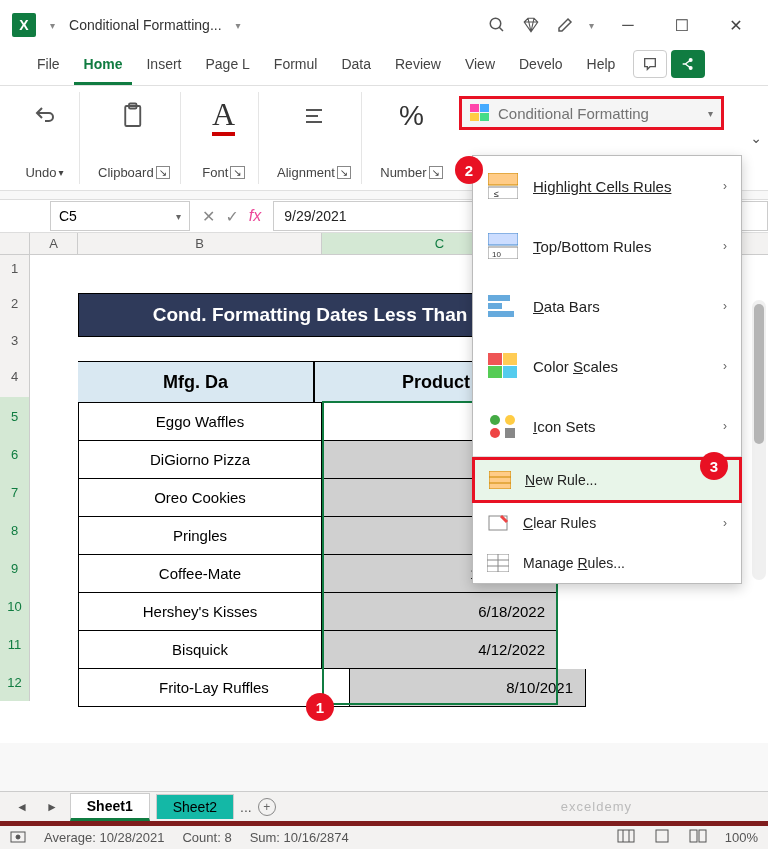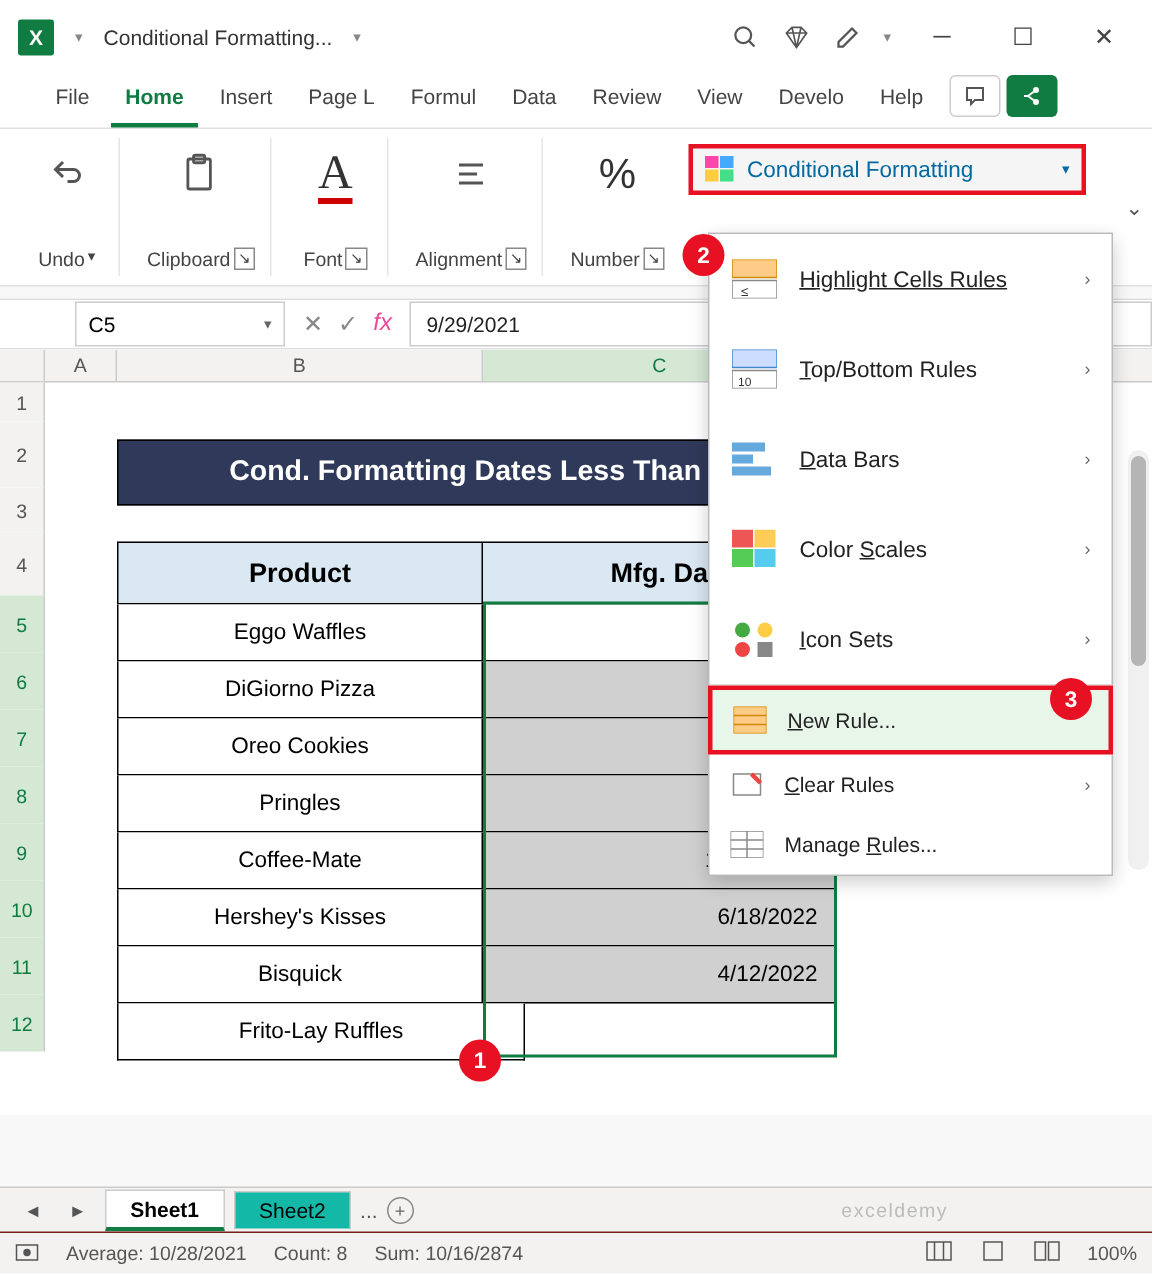--- a/index.html
+++ b/index.html
@@ -11,22 +11,22 @@
   .titlebar .spacer { flex: 1; }
   .win-btn { width: 40px; height: 40px; display: flex; align-items: center; justify-content: center; color: #444; font-size: 16px; }
   .tabs { height: 36px; background: #fff; display: flex; gap: 4px; padding: 0 27px; border-bottom: 1px solid #e0e0e0; }
   .tab { padding: 6px 10px; font-size: 14px; color: #444; cursor: pointer; }
   .tab.active { border-bottom: 3px solid #107c41; color: #107c41; font-weight: 600; }
   .comment-btn, .share-btn { width: 34px; height: 28px; display: flex; align-items: center; justify-content: center; border: 1px solid #ccc; border-radius: 4px; }
   .share-btn { background: #107c41; color: #fff; border: none; }
   .ribbon { height: 105px; background: #fff; display: flex; align-items: stretch; padding: 6px 10px; border-bottom: 1px solid #e0e0e0; gap: 8px; position: relative; }
   .ribbon-group { display: flex; flex-direction: column; align-items: center; justify-content: space-between; padding: 4px 10px; border-right: 1px solid #e5e5e5; min-width: 70px; }
   .ribbon-group .rg-icon { height: 40px; display: flex; align-items: center; justify-content: center; font-size: 28px; color: #555; }
-  .ribbon-group .rg-label { font-size: 13px; color: #444; display: flex; gap: 2px; }
-  .cond-fmt-btn { position: absolute; top: 10px; left: 459px; width: 265px; height: 34px; border: 3px solid #e81123; display: flex; align-items: center; padding: 0 8px; gap: 8px; font-size: 15px; color: #0369a1; background: #f5f5f5; }
+  .ribbon-group .rg-label { font-size: 13px; color: #444; display: flex; align-items: center; gap: 2px; }
+  .cond-fmt-btn { position: absolute; top: 10px; left: 459px; width: 265px; height: 34px; border: 3px solid #e81123; display: flex; align-items: center; padding: 0 8px; gap: 8px; font-size: 15px; color: #737373; background: #f5f5f5; }
   .cf-icon-small { width: 20px; height: 18px; display: inline-block; }
   .dropdown { position: absolute; top: 155px; left: 472px; width: 270px; background: #fff; border: 1px solid #bbb; box-shadow: 0 4px 12px rgba(0,0,0,0.2); z-index: 50; }
   .dropdown-item { display: flex; align-items: center; padding: 16px 14px; gap: 14px; font-size: 15px; color: #222; cursor: pointer; position: relative; }
   .dropdown-item.small { padding: 10px 14px; font-size: 14px; }
   .dropdown-item .chev { margin-left: auto; color: #666; font-size: 12px; }
   .dropdown-item.highlighted { background: #e8f5e9; border: 3px solid #e81123; margin: 0 -1px; }
   .dropdown-sep { height: 1px; background: #ddd; margin: 0; }
   .dd-icon { width: 32px; height: 28px; display: flex; align-items: center; justify-content: center; flex-shrink: 0; }
   .namebar { height: 34px; background: #fff; border-top: 1px solid #ddd; border-bottom: 1px solid #ddd; display: flex; align-items: center; margin-top: 8px; padding-left: 44px; }
   .namebox { width: 140px; height: 30px; border: 1px solid #ccc; margin-left: 6px; padding: 0 8px; font-size: 14px; display: flex; align-items: center; }
@@ -48,21 +48,21 @@
   .dcell { border: 1px solid #000; border-top: none; font-size: 15px; display: flex; align-items: center; justify-content: center; background: #fff; }
   .dcell.selected { background: #d0d0d0; }
   .dcell.active { background: #fff; }
   .sel-outline { position: absolute; border: 2px solid #107c41; pointer-events: none; }
   .callout { position: absolute; width: 28px; height: 28px; border-radius: 50%; background: #e81123; color: #fff; display: flex; align-items: center; justify-content: center; font-weight: bold; font-size: 15px; z-index: 100; }
   .sheet-tabs { position: absolute; bottom: 28px; left: 0; right: 0; height: 30px; background: #f3f2f1; display: flex; align-items: center; padding: 0 10px; gap: 6px; border-top: 1px solid #ccc; }
   .st-nav { color: #555; font-size: 12px; padding: 0 6px; }
   .sheet-tab { padding: 4px 16px; font-size: 14px; background: #14b8a6; border: 1px solid #ccc; border-bottom: none; }
   .sheet-tab.active { background: #fff; border-bottom: 3px solid #107c41; font-weight: 600; }
   .add-sheet { width: 18px; height: 18px; border: 1px solid #888; border-radius: 50%; display: flex; align-items: center; justify-content: center; font-size: 12px; color: #666; }
-  .statusbar { position: absolute; bottom: 0; left: 0; right: 0; height: 28px; background: #f3f2f1; display: flex; align-items: center; padding: 0 10px; font-size: 13px; color: #555; gap: 18px; border-top: 1px solid #7f1d1d; }
+  .statusbar { position: absolute; bottom: 0; left: 0; right: 0; height: 28px; background: #f3f2f1; display: flex; align-items: center; padding: 0 10px; font-size: 13px; color: #555; gap: 18px; border-top: 5px solid #7f1d1d; }
   .statusbar .spacer { flex: 1; }
   .scroll-track { position: absolute; right: 2px; top: 300px; width: 14px; height: 280px; background: #f0f0f0; border-radius: 7px; }
   .scroll-thumb { width: 10px; height: 140px; background: #b5b5b5; border-radius: 5px; margin: 4px auto 0; }
   .underline { text-decoration: underline; }
   .ribbon-chev { position: absolute; right: 6px; top: 44px; color: #555; font-size: 14px; }
 </style>
 </head>
 <body>
 
 <div class="titlebar">
@@ -244,22 +244,22 @@
         <div class="row-header sel">11</div>
       </div>
     <div class="grid-row" style="height:38px">
         <div class="row-header sel">12</div>
       </div>
   </div>
 
   <div class="data-table">
     <div class="title-band">Cond. Formatting Dates Less Than 6 </div>
     <div class="hdr-row">
+      <div class="hdr-cell" style="width:236px;border-left:none">Mfg. Da</div>
       <div class="hdr-cell" style="width:244px">Product</div>
-      <div class="hdr-cell" style="width:236px;border-left:none">Mfg. Da</div>
     </div>
     <div id="data-rows">
         <div class="data-row">
           <div class="dcell" style="width: 244px;">Eggo Waffles</div>
           <div class="dcell active" style="width: 236px; border-left: none; justify-content: flex-end; padding-right: 12px;"></div>
         </div>
         <div class="data-row">
           <div class="dcell" style="width: 244px;">DiGiorno Pizza</div>
           <div class="dcell selected" style="width: 236px; border-left: none; justify-content: flex-end; padding-right: 12px;"></div>
         </div>
@@ -278,20 +278,21 @@
         <div class="data-row">
           <div class="dcell" style="width: 244px;">Hershey's Kisses</div>
           <div class="dcell selected" style="width: 236px; border-left: none; justify-content: flex-end; padding-right: 12px;">6/18/2022</div>
         </div>
         <div class="data-row">
           <div class="dcell" style="width: 244px;">Bisquick</div>
           <div class="dcell selected" style="width: 236px; border-left: none; justify-content: flex-end; padding-right: 12px;">4/12/2022</div>
         </div>
         <div class="data-row">
           <div class="dcell" style="width: 272px;">Frito-Lay Ruffles</div>
+          <div class="dcell selected" style="width: 236px; border-left: none; justify-content: flex-end; padding-right: 12px;">8/10/2021</div>
         </div>
       </div>
     <div class="sel-outline" style="top:108px;left:244px;width:236px;height:304px"></div>
   </div>
 </div>
 
 <div class="dropdown">
   <div class="dropdown-item">
     <span class="dd-icon">
         <svg width="30" height="26">

